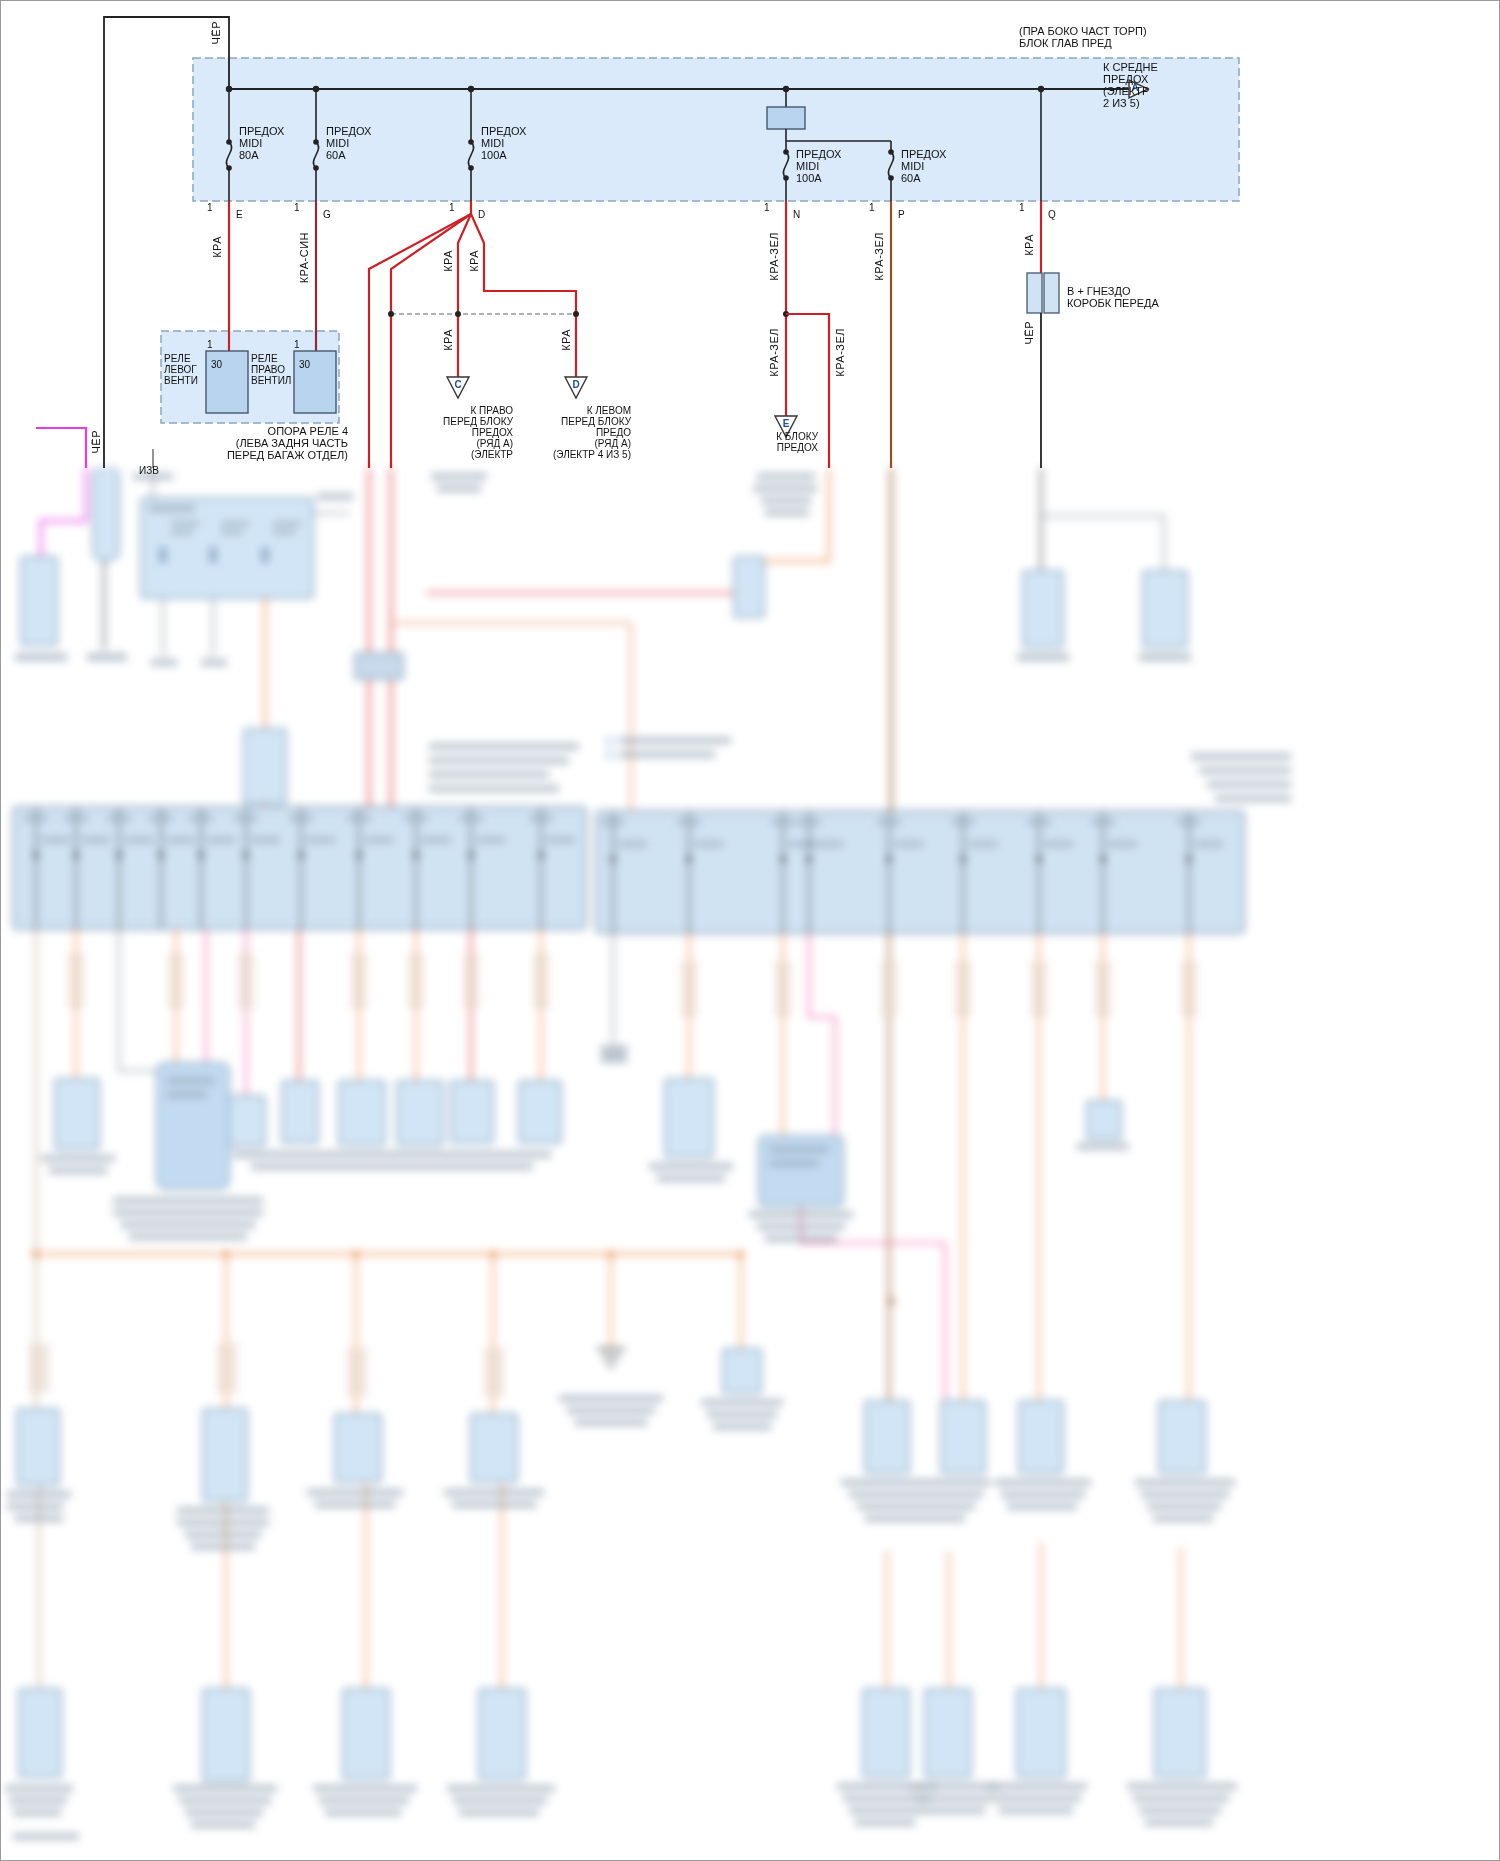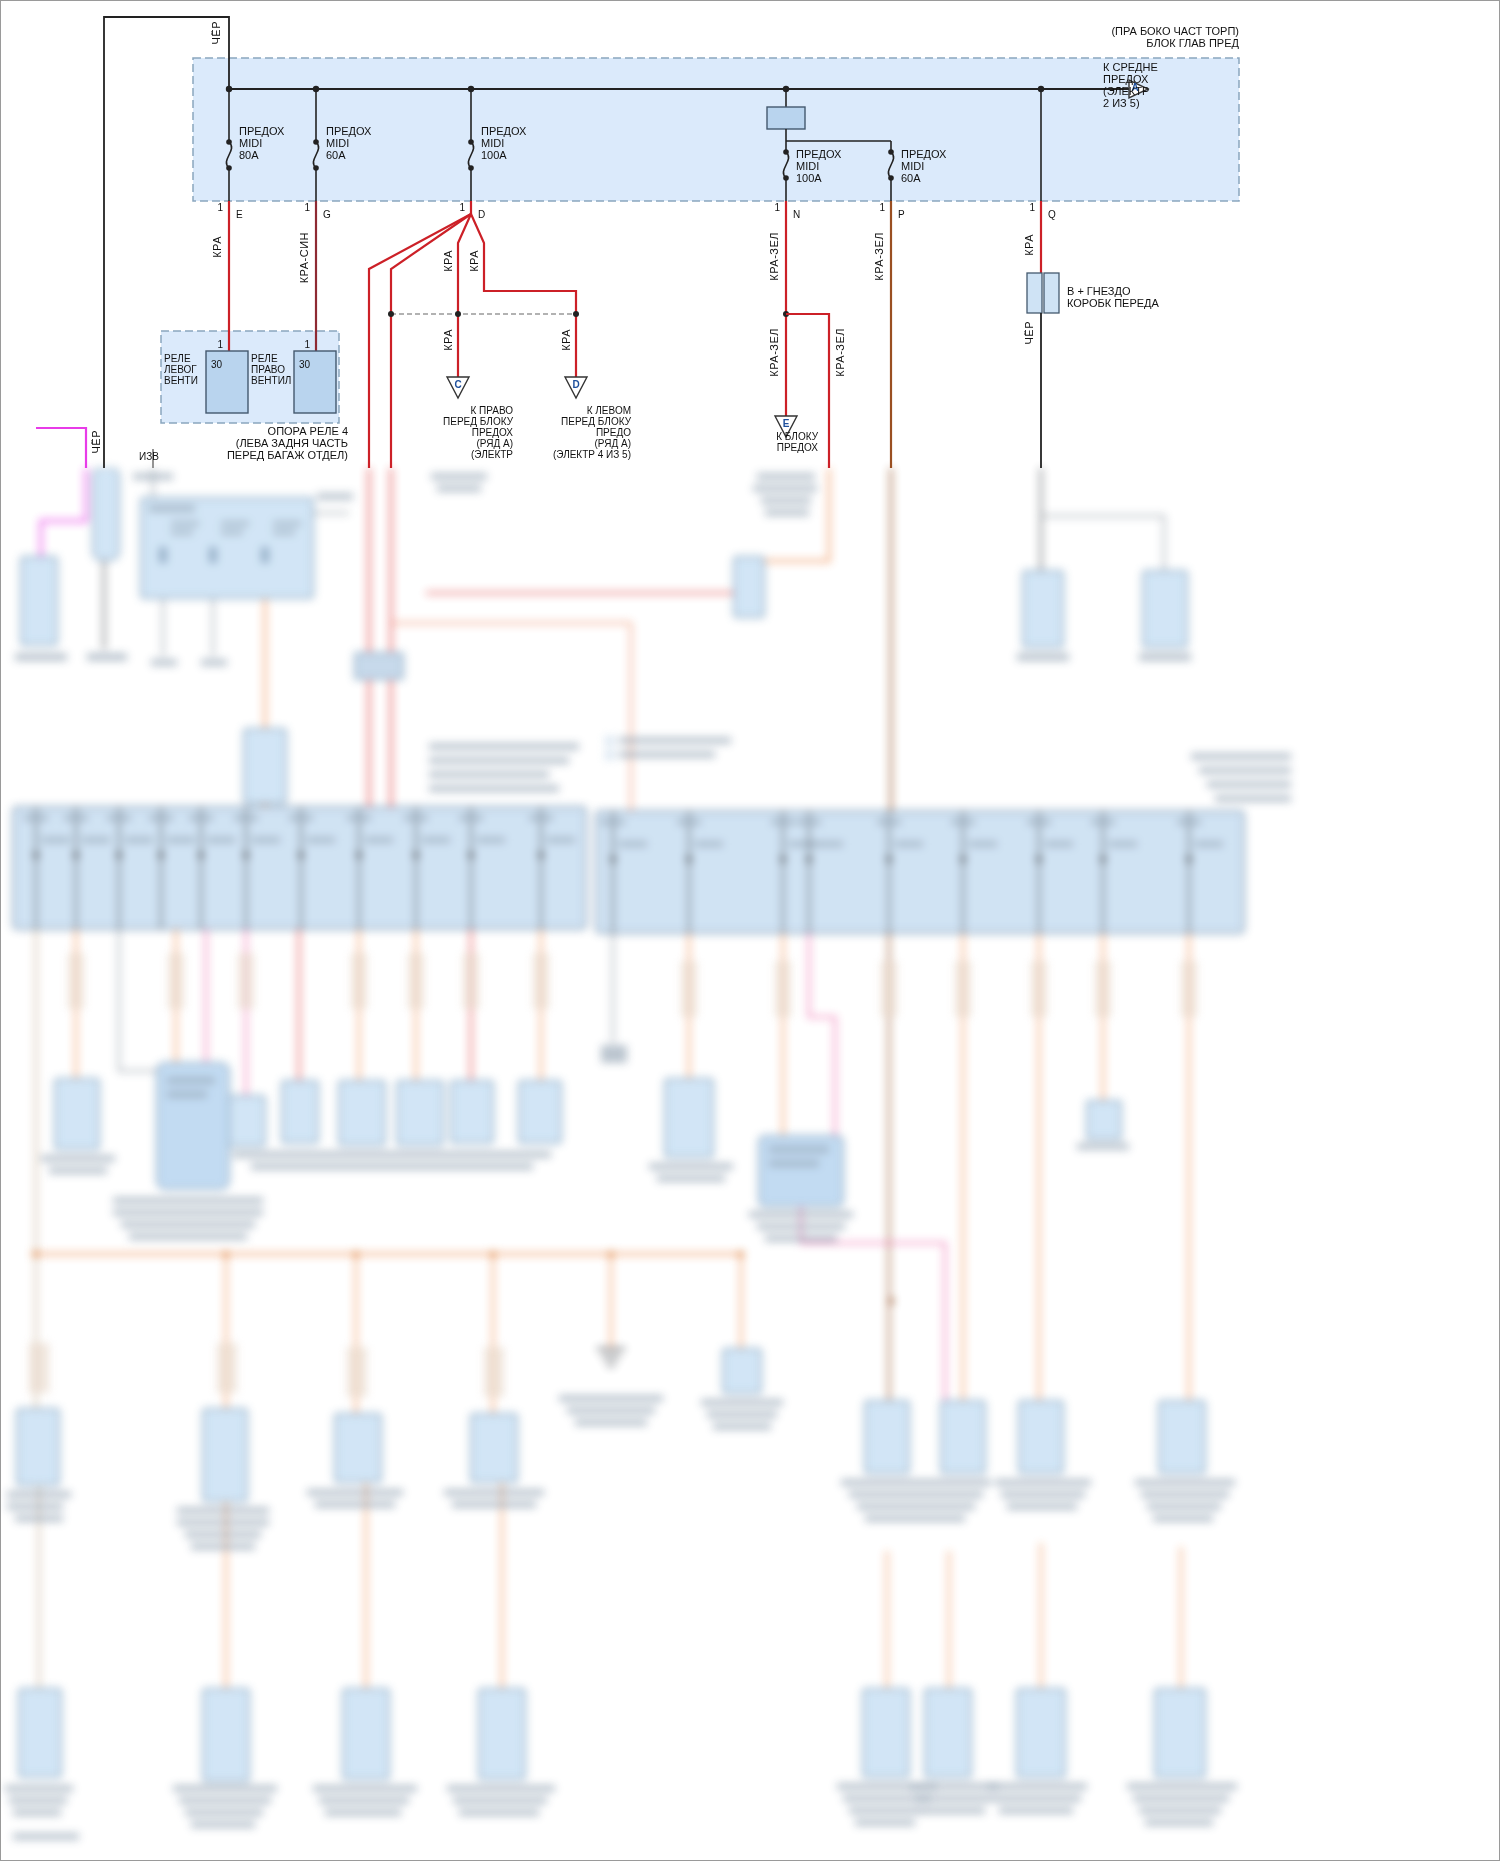--- a/index.html
+++ b/index.html
@@ -3,21 +3,21 @@
 <meta charset="utf-8">
 <style>
   *{margin:0;padding:0;box-sizing:border-box}
   body{background:#e9e9e9;font-family:"Liberation Sans",sans-serif}
   .page{position:relative;width:1500px;height:1861px;background:#fff;border:1px solid #9a9a9a;overflow:hidden}
   svg.layer{position:absolute;left:0;top:0}
   svg.blur{position:absolute;left:0;top:467px;filter:blur(4px);opacity:.93}
   .lbl{position:absolute;font-size:11px;line-height:12px;color:#111;white-space:pre-line}
   .small{font-size:10px;line-height:11px}
   .ctr{text-align:right}
-  .rt{text-align:right}
+  .rt{text-align:left}
   .vlbl{position:absolute;font-size:11px;color:#111;writing-mode:vertical-rl;transform:rotate(180deg);letter-spacing:.5px}
   .letter{position:absolute;font-size:10px;line-height:10px;font-weight:700;color:#1d4f9c;text-align:center;width:18px}
 </style>
 </head>
 <body>
 
 <div class="page">
 
   <svg id="blur-svg" class="blur" width="1500" height="1394" viewBox="0 467 1500 1394">
       <rect x="12" y="806" width="573" height="122" rx="4" fill="#cde1f3" stroke="#7e97b0" stroke-width="2"></rect>
@@ -453,21 +453,21 @@
   <div class="vlbl" style="left:467px;top:249px">КРА</div>
   <div class="vlbl" style="left:441px;top:328px">КРА</div>
   <div class="vlbl" style="left:559px;top:328px">КРА</div>
   <div class="vlbl" style="left:767px;top:231px">КРА-ЗЕЛ</div>
   <div class="vlbl" style="left:767px;top:327px">КРА-ЗЕЛ</div>
   <div class="vlbl" style="left:833px;top:327px">КРА-ЗЕЛ</div>
   <div class="vlbl" style="left:872px;top:231px">КРА-ЗЕЛ</div>
   <div class="vlbl" style="left:1022px;top:233px">КРА</div>
   <div class="vlbl" style="left:1022px;top:320px">ЧЁР</div>
   <div class="vlbl" style="left:89px;top:429px">ЧЁР</div>
-  <div class="lbl small" style="left:138px;top:450px">ИЗВ</div>
+  <div class="lbl small" style="left:138px;top:464px">ИЗВ</div>
 
   <div class="lbl small" style="left:163px;top:352px">РЕЛЕ
 ЛЕВОГ
 ВЕНТИ</div>
   <div class="lbl small" style="left:250px;top:352px">РЕЛЕ
 ПРАВО
 ВЕНТИЛ</div>
   <div class="lbl small rt" style="left:206px;top:338px;width:16px">1</div>
   <div class="lbl small rt" style="left:293px;top:338px;width:16px">1</div>
   <div class="lbl small" style="left:210px;top:358px">30</div>

